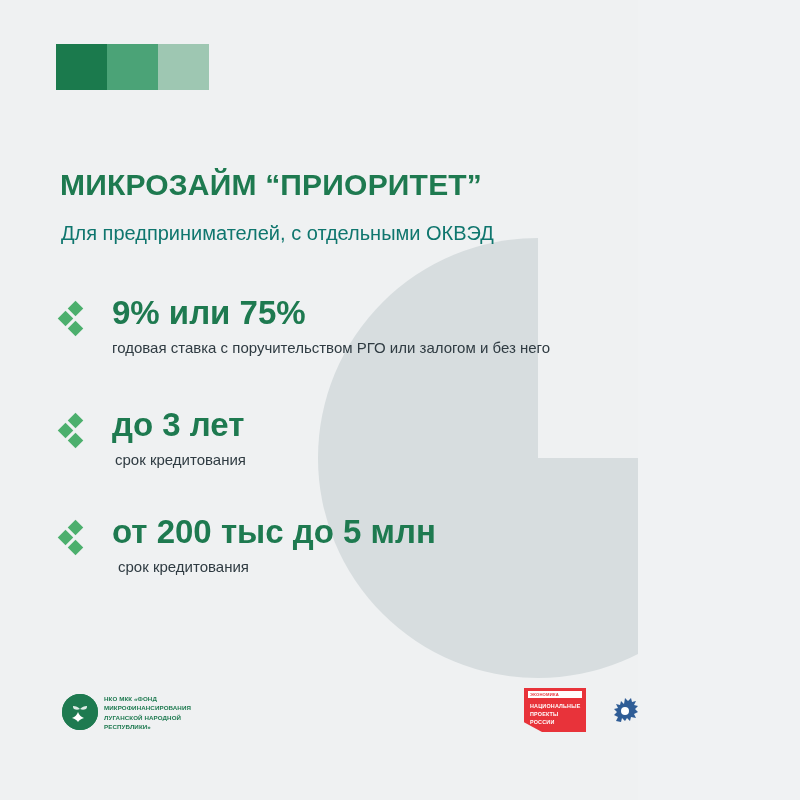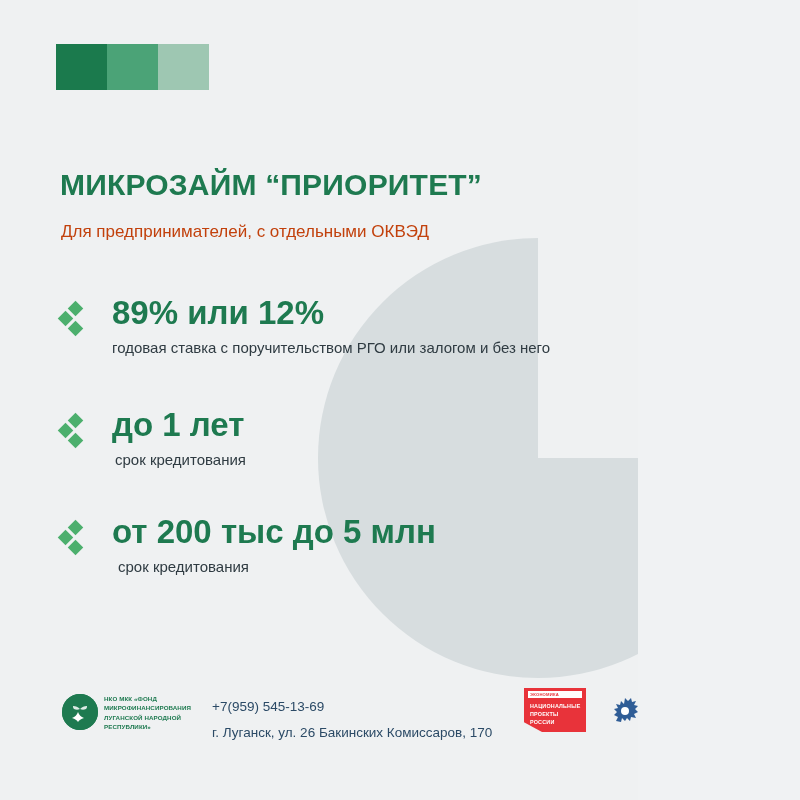--- a/index.html
+++ b/index.html
@@ -50,22 +50,22 @@
     position: absolute;
     left: 60px; top: 168px;
     font-size: 30px;
     font-weight: bold;
     color: #1e7a50;
     letter-spacing: 0.2px;
   }
   .subtitle {
     position: absolute;
     left: 61px; top: 222px;
-    font-size: 17px;
-    color: #c2410c;
+    font-size: 20px;
+    color: #0f766e;
   }
 
   .feature {
     position: absolute;
     left: 60px;
     width: 700px;
   }
   .feature .marker {
     position: absolute;
     left: 0; top: 6px;
@@ -194,31 +194,31 @@
   <div class="content">
     <div class="title">МИКРОЗАЙМ “ПРИОРИТЕТ”</div>
     <div class="subtitle">Для предпринимателей, с отдельными ОКВЭД</div>
 
     <div class="feature f1">
       <div class="marker">
         <i class="d1"></i>
           <i class="d2"></i>
           <i class="d3"></i>
       </div>
-      <div class="big">89% или 12%</div>
+      <div class="big">9% или 75%</div>
       <div class="small">годовая ставка с поручительством РГО или залогом и без него</div>
     </div>
 
     <div class="feature f2">
       <div class="marker">
         <i class="d1"></i>
           <i class="d2"></i>
           <i class="d3"></i>
       </div>
-      <div class="big">до 1 лет</div>
+      <div class="big">до 3 лет</div>
       <div class="small">срок кредитования</div>
     </div>
 
     <div class="feature f3">
       <div class="marker">
         <i class="d1"></i>
           <i class="d2"></i>
           <i class="d3"></i>
       </div>
       <div class="big">от 200 тыс до 5 млн</div>
@@ -232,24 +232,20 @@
       <svg width="36" height="36" viewBox="0 0 36 36" aria-hidden="true">
         <circle cx="18" cy="18" r="18" fill="#1e7a50"></circle>
         <path d="M10 24c3-1 5-3 6-6 1 3 3 5 6 6-3 1-5 2-6 4-1-2-3-3-6-4z" fill="#ffffff"></path>
         <path d="M11 12c3 0 5 1 7 3-2 1-4 1-6 0-1-1-1-2-1-3z" fill="#ffffff" opacity=".85"></path>
         <path d="M25 12c-3 0-5 1-7 3 2 1 4 1 6 0 1-1 1-2 1-3z" fill="#ffffff" opacity=".85"></path>
       </svg>
     </div>
 
     <div class="fund-text">НКО МКК «ФОНД МИКРОФИНАНСИРОВАНИЯ ЛУГАНСКОЙ НАРОДНОЙ РЕСПУБЛИКИ»</div>
 
-    <div class="contacts">
-      <div>+7(959) 545-13-69</div>
-      <div>г. Луганск, ул. 26 Бакинских Комиссаров, 170</div>
-    </div>
 
     <div class="np-logo">
       <div class="flag"></div>
       <div class="flag-white"></div>
       <div class="np-t1">ЭКОНОМИКА</div>
       <div class="np-t2">НАЦИОНАЛЬНЫЕ ПРОЕКТЫ РОССИИ</div>
     </div>
 
     <div class="ministry">
       <div class="crest">

